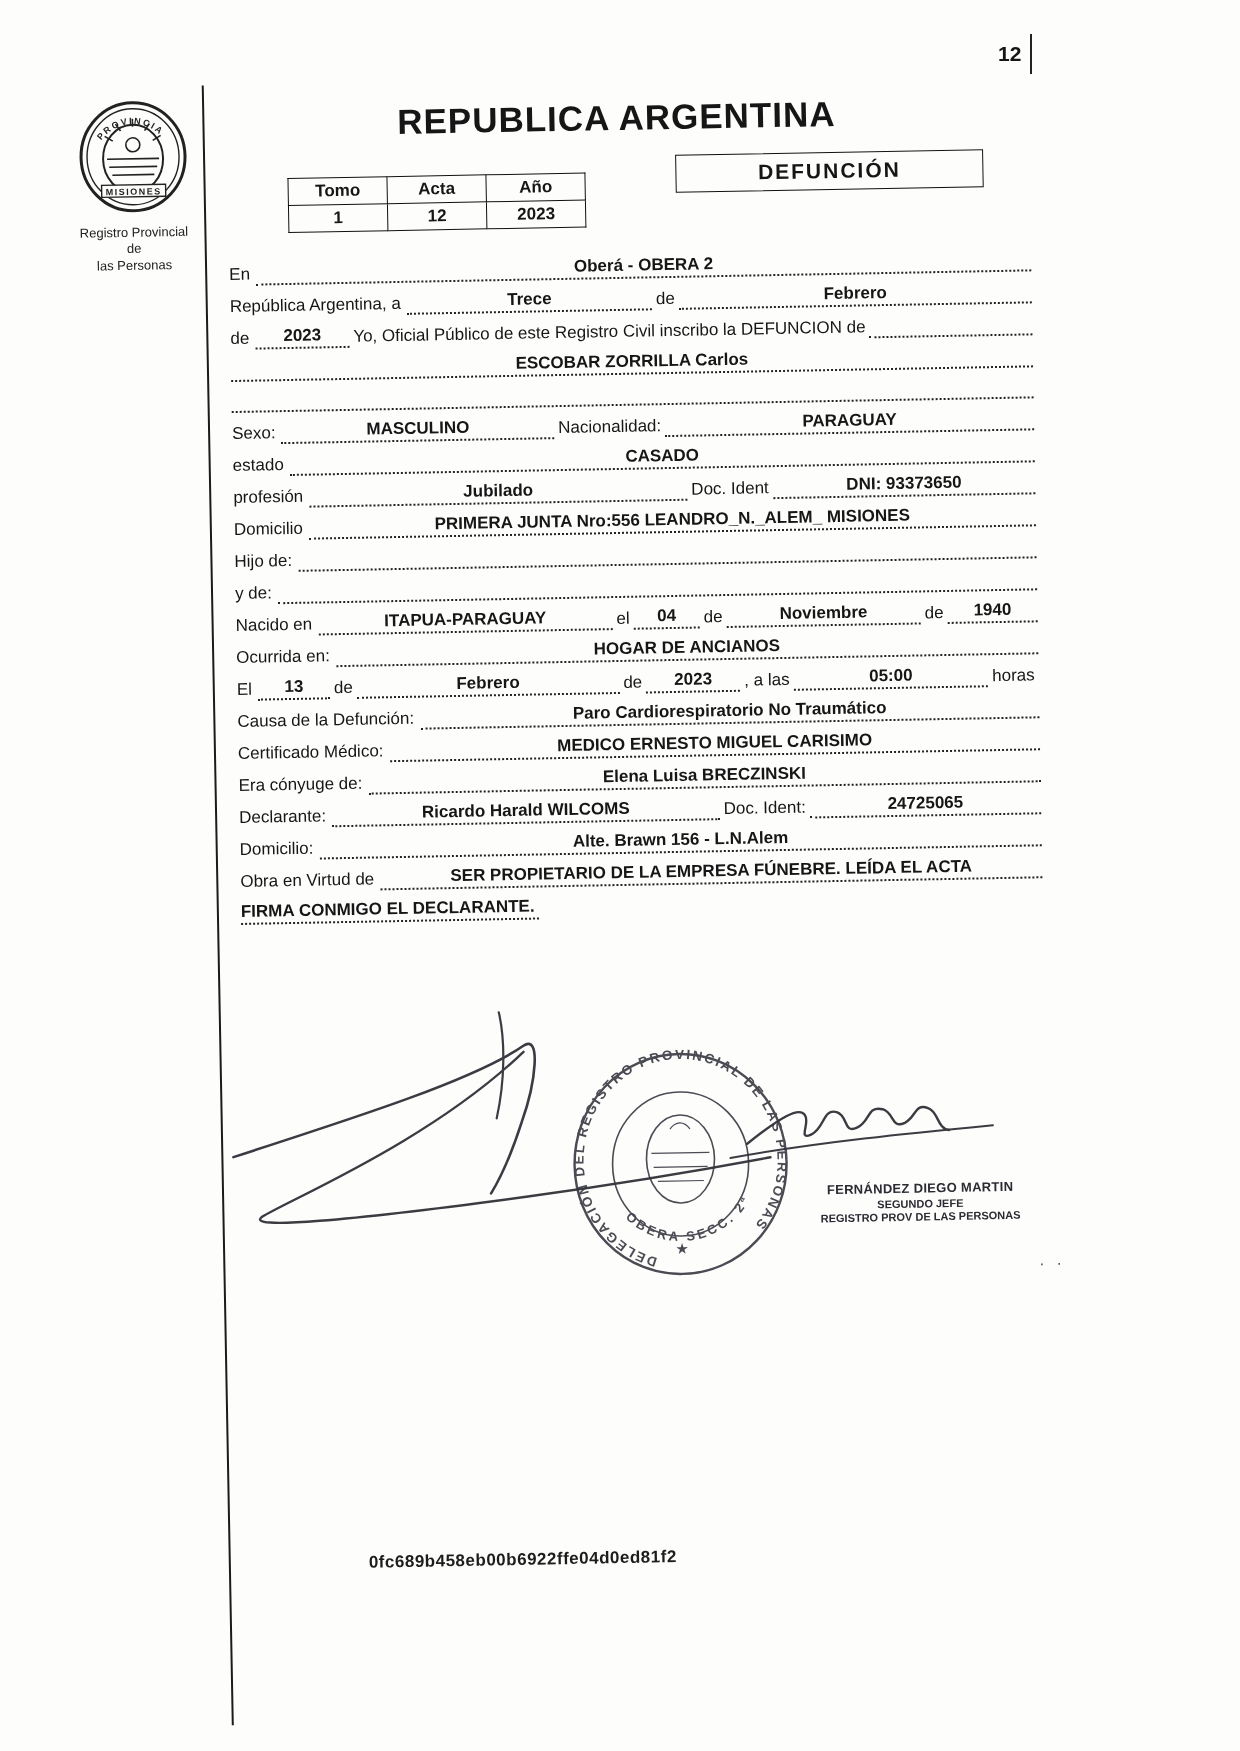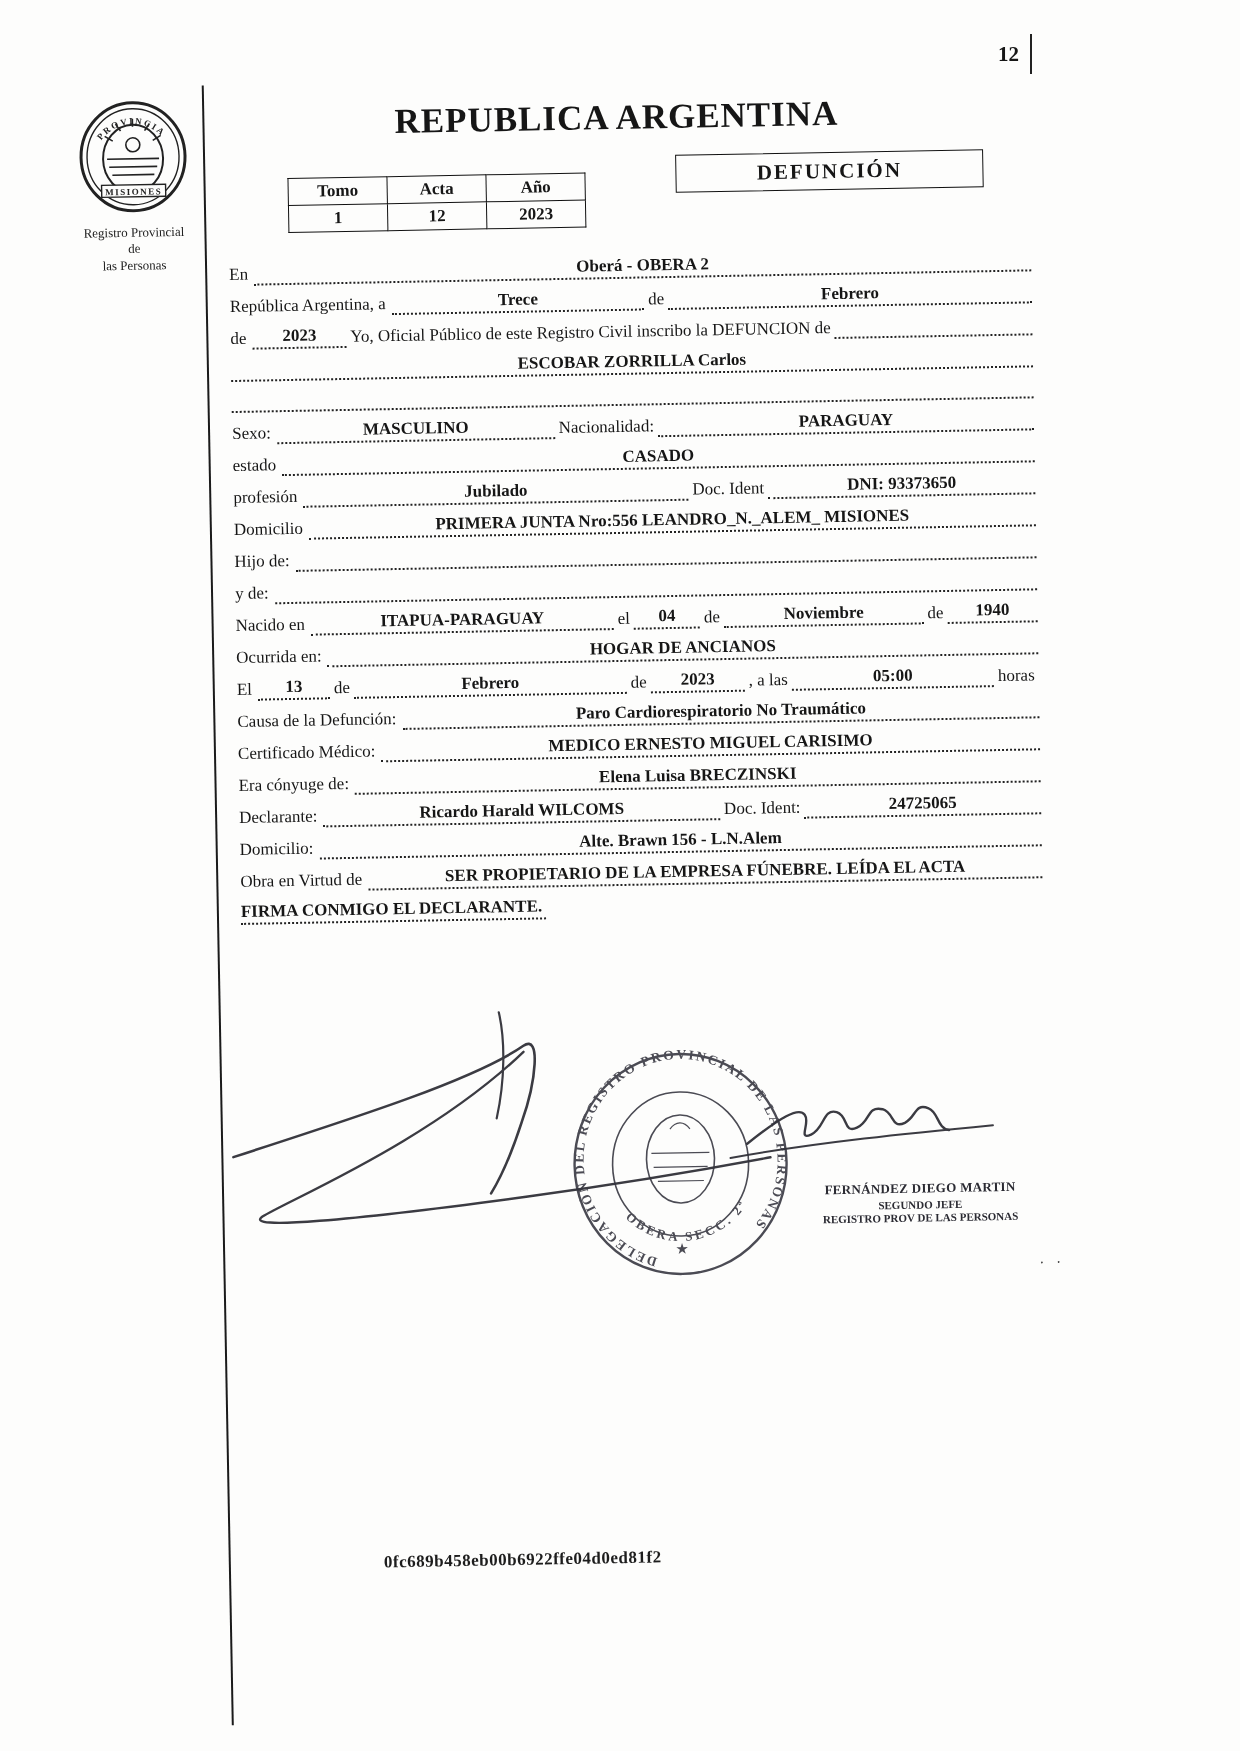--- a/index.html
+++ b/index.html
@@ -1,18 +1,18 @@
 <!DOCTYPE html>
 <html><head>
 <meta charset="utf-8">
 <style>
   html,body{margin:0;padding:0;background:#e8e8e8;}
   .sheet{
     position:relative;width:1240px;height:1751px;background:#fdfdfc;
-    font-family:Liberation Serif, serif;color:#161616;overflow:hidden;
+    font-family:Liberation Sans, sans-serif;color:#161616;overflow:hidden;
     margin:0 auto;
   }
   .rot{position:absolute;inset:0;transform:rotate(-1.05deg);transform-origin:620px 860px;}
 
   .page-number{position:absolute;left:998px;top:42px;font-size:21px;font-weight:bold;}
   .corner-line{position:absolute;left:1030px;top:34px;width:2px;height:40px;background:#222;}
 
   .left-rule{position:absolute;left:216px;top:78px;width:2px;height:1640px;background:#1b1b1b;}
 
   .logo-wrap{position:absolute;left:88px;top:92px;width:115px;text-align:center;}

